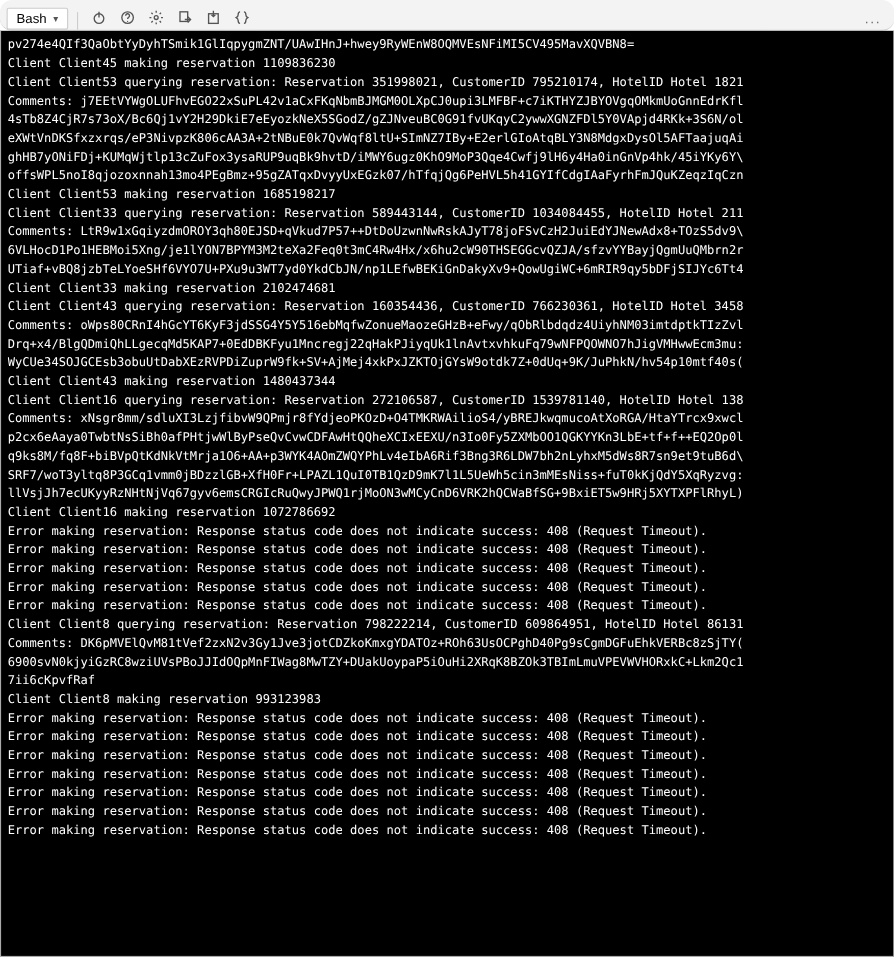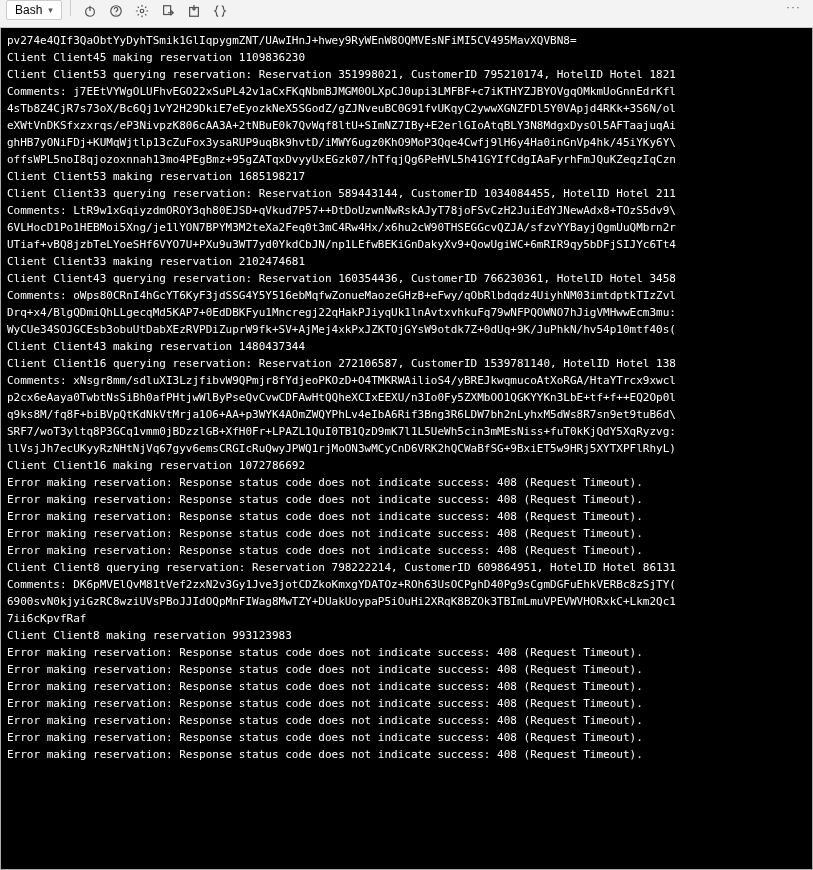--- a/index.html
+++ b/index.html
@@ -1,17 +1,17 @@
 <!DOCTYPE html>
 <html><head>
 <meta charset="utf-8">
 <style>
 * { margin:0; padding:0; box-sizing:border-box; }
 body { font-family:"Segoe UI",sans-serif; font-size:12px; background:#fff; width:813px; height:870px; overflow:hidden; display:flex; flex-direction:column; }
-.toolbar { display:flex; align-items:flex-start; height:28px; background:#f3f3f3; border-bottom:1px solid #ccc; padding:0 6px; gap:4px; }
+.toolbar { display:flex; align-items:flex-end; height:28px; background:#f3f3f3; border-bottom:1px solid #ccc; padding:0 6px; gap:4px;border-radius:11px; }
 .tb-sel { display:flex; align-items:center; gap:6px; padding:2px 8px; border:1px solid #ccc; background:#fff; border-radius:2px; height:20px; }
 .chevron { font-size:9px; color:#555; }
 .tb-sep { width:1px; height:16px; background:#ccc; margin:0 4px; }
 .tb-btn { width:22px; height:22px; display:flex; align-items:center; justify-content:center; color:#444; border-radius:2px; cursor:pointer; }
 .tb-btn svg { width:14px; height:14px; stroke:#555; fill:none; stroke-width:1.4; }
 .ellipsis { margin-left:auto; color:#666; padding:0 6px; letter-spacing:1px; }
 .terminal { flex:1; background:#000; color:#fff; font-family:Consolas,monospace; font-size:11px; line-height:17px; padding:4px 6px; overflow:hidden; white-space:pre; border:1px solid #aaa; border-top:none; }
 .line { white-space:nowrap; overflow:hidden; }
 </style>
 </head>

